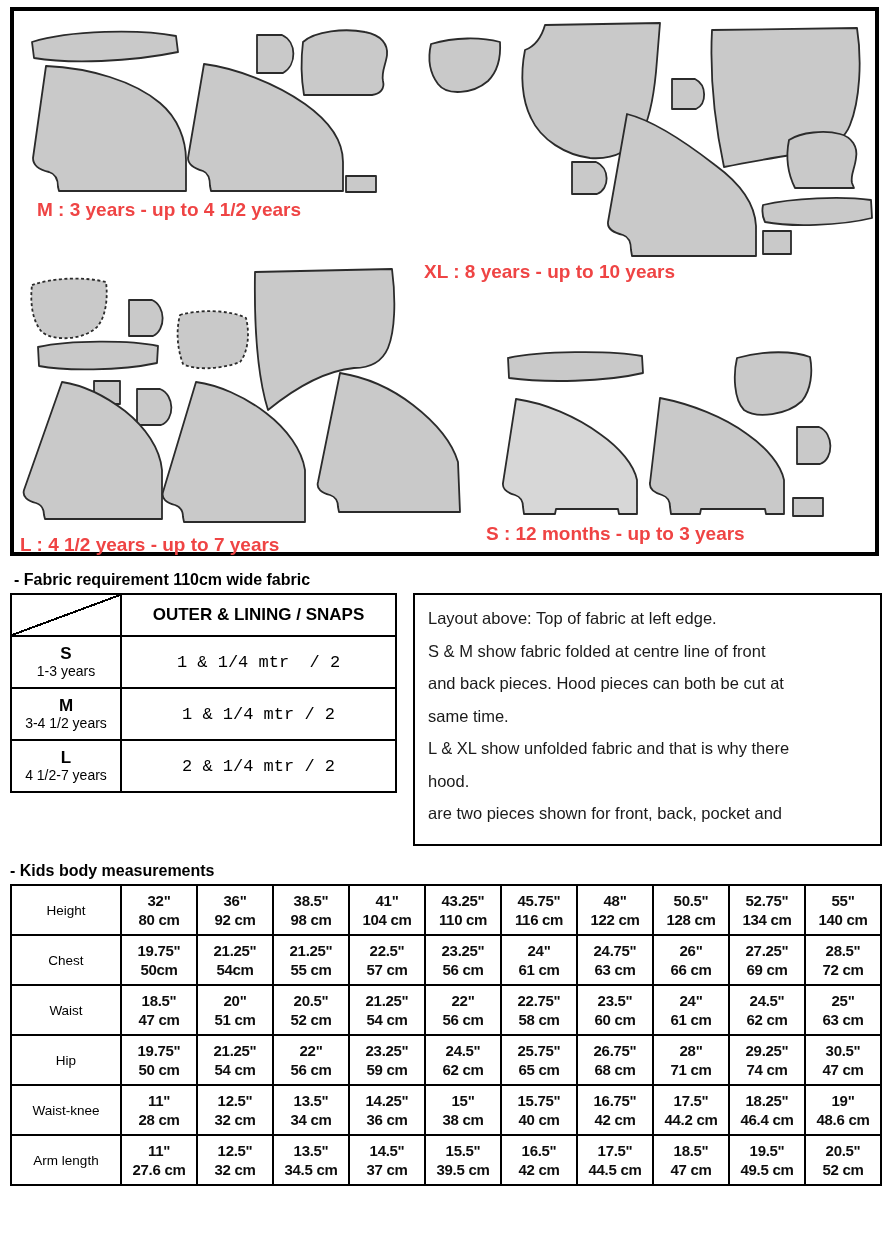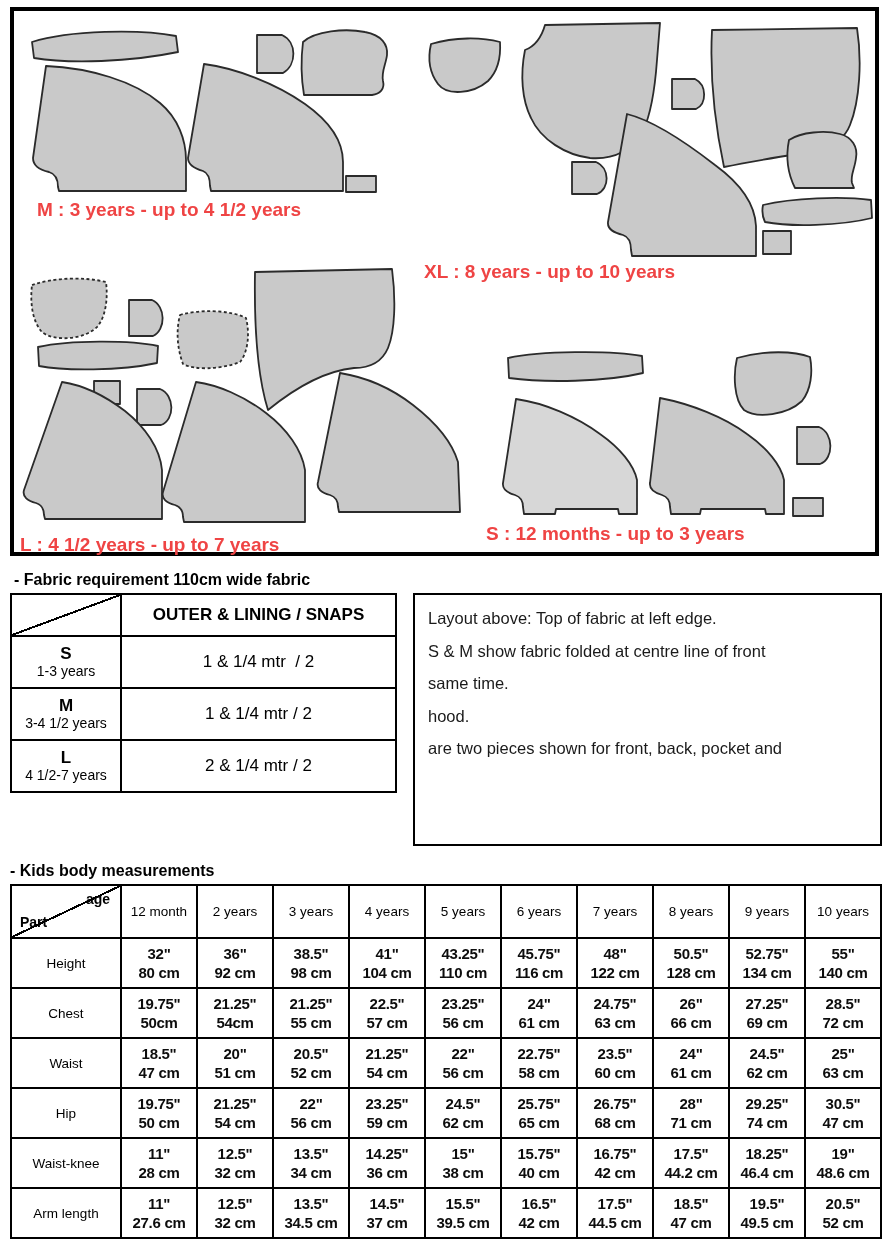--- a/index.html
+++ b/index.html
@@ -22,21 +22,21 @@
   table { border-collapse: collapse; table-layout: fixed; }
   .fabric-table td, .fabric-table th { border: 2px solid #000; padding: 0; vertical-align: middle; }
   .fabric-table { width: 385px; }
   .f-corner { width: 110px; height: 42px;
     background-image: linear-gradient(to bottom right, transparent calc(50% - 1px), #000 calc(50% - 1px), #000 calc(50% + 1px), transparent calc(50% + 1px)); }
   .f-colhead { font-weight: bold; font-size: 17px; text-align: center; }
   .fabric-table tr.f-datarow { height: 52px; }
   .f-size-cell { text-align: center; }
   .f-size { font-weight: bold; font-size: 17px; line-height: 19px; }
   .f-age  { font-size: 14px; line-height: 17px; }
-  .f-value-cell { text-align: center; font-size: 17px; white-space: pre; }
+  .f-value-cell { text-align: center; font-size: 17px; white-space: pre; font-family: Liberation Mono, monospace; }
 
   
   .note-box { position: absolute; left: 413px; top: 593px; width: 469px; height: 253px;
               border: 2px solid #000; padding: 7px 13px; }
   .note-line { font-size: 16.5px; line-height: 32.5px; white-space: nowrap; color: #1a1a1a; }
 
   
   .meas-wrap { position: absolute; left: 10px; top: 884px; }
   .meas-table td { border: 2px solid #000; padding: 0; vertical-align: middle; text-align: center; }
   .meas-table tr.m-head { height: 53px; }
@@ -133,21 +133,23 @@
             </td>
             <td class="f-value-cell">2 &amp; 1/4 mtr / 2</td>
           </tr>
         </tbody>
     </table>
   </div>
 
   <div class="note-box">
       <div class="note-line">Layout above: Top of fabric at left edge.</div>
       <div class="note-line">S &amp; M show fabric folded at centre line of front</div>
+      <div class="note-line">and back pieces. Hood pieces can both be cut at</div>
       <div class="note-line">same time.</div>
+      <div class="note-line">L &amp; XL  show unfolded fabric and that is why there</div>
       <div class="note-line">hood.</div>
       <div class="note-line">are two pieces shown for front, back, pocket and</div>
     </div>
 
   <div class="section-heading" style="left:10px; top:862px;">- Kids body measurements</div>
 
   <div class="meas-wrap">
     <table class="meas-table">
       <colgroup>
           <col style="width: 110px;">
@@ -156,36 +158,20 @@
           <col style="width: 76px;">
           <col style="width: 76px;">
           <col style="width: 76px;">
           <col style="width: 76px;">
           <col style="width: 76px;">
           <col style="width: 76px;">
           <col style="width: 76px;">
           <col style="width: 76px;">
         </colgroup>
       <tbody>
-          <tr class="m-head">
-            <td class="m-corner">
-              <span class="corner-age">age</span>
-              <span class="corner-part">Part</span>
-            </td>
-            <td class="m-agehead">12 month</td>
-            <td class="m-agehead">2 years</td>
-            <td class="m-agehead">3 years</td>
-            <td class="m-agehead">4 years</td>
-            <td class="m-agehead">5 years</td>
-            <td class="m-agehead">6 years</td>
-            <td class="m-agehead">7 years</td>
-            <td class="m-agehead">8 years</td>
-            <td class="m-agehead">9 years</td>
-            <td class="m-agehead">10 years</td>
-          </tr>
           <tr class="m-row">
             <td class="m-rowlabel">Height</td>
             <td class="m-cell">
               <div class="m-in">32"</div>
               <div class="m-cm">80 cm</div>
             </td>
             <td class="m-cell">
               <div class="m-in">36"</div>
               <div class="m-cm">92 cm</div>
             </td>

